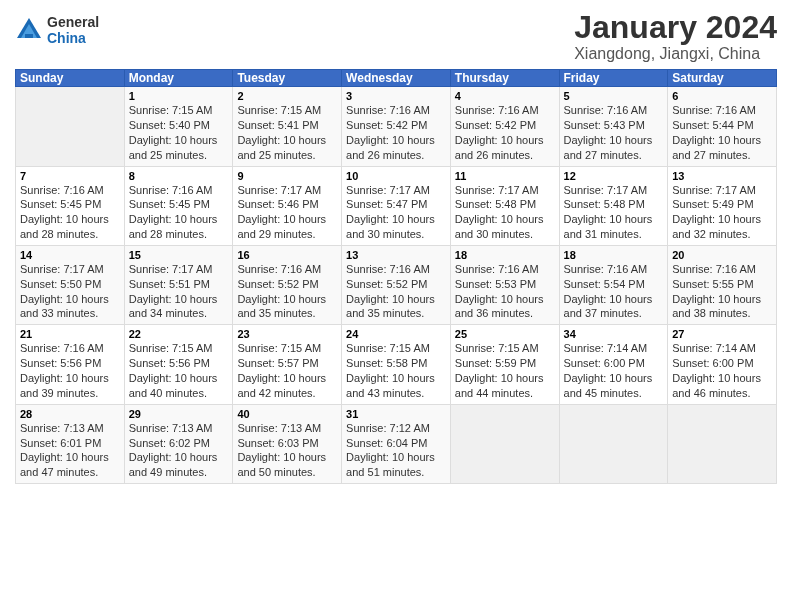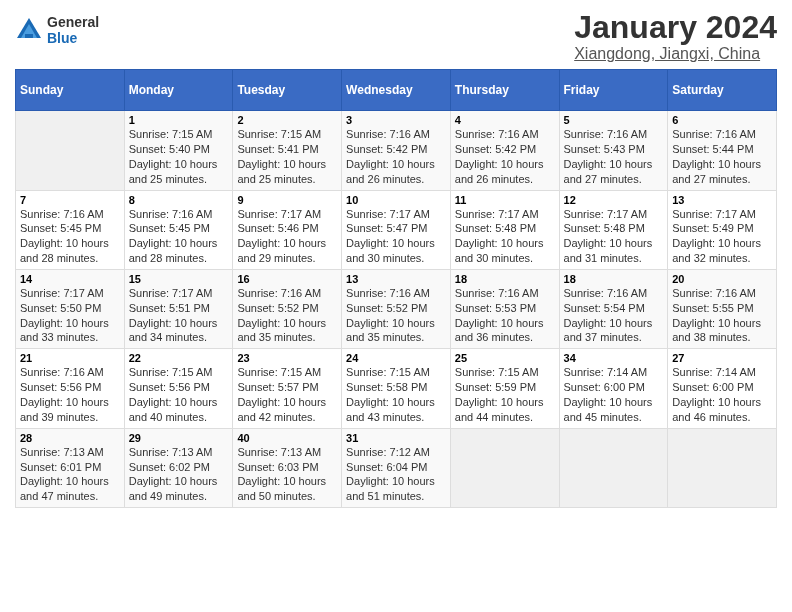--- a/index.html
+++ b/index.html
@@ -34,32 +34,31 @@
     }
     .main-title {
       font-size: 32px;
       font-weight: bold;
       color: #333;
       line-height: 1.1;
     }
     .subtitle {
       font-size: 16px;
       color: #555;
-      text-decoration: underline;
     }
     table {
       width: 100%;
       border-collapse: collapse;
       font-size: 10.5px;
     }
     thead tr th {
       background-color: #3a6bc4;
       color: #fff;
       font-weight: bold;
-      padding: 13px 4px;
+      padding: 1px 4px;
       text-align: left;
       font-size: 12px;
       border: 1px solid #2a5bb0;
     }
     tbody tr td {
       border: 1px solid #ddd;
       padding: 3px 4px;
       vertical-align: top;
       background: #fff;
     }
@@ -87,21 +86,21 @@
 <div class="container">
   <div class="header-row">
     <div class="logo">
       <svg class="logo-icon" viewBox="0 0 28 28">
         <polygon points="14,2 26,22 2,22" fill="#1a6ab5"></polygon>
         <polygon points="14,8 22,22 6,22" fill="#4a9de0"></polygon>
         <rect x="10" y="18" width="8" height="4" fill="#1a6ab5"></rect>
       </svg>
       <div>
         <div style="font-size:14px;font-weight:bold;color:#333;">General</div>
-        <div style="font-size:14px;font-weight:bold;color:#1a6ab5;">Blue</div>
+        <div style="font-size:14px;font-weight:bold;color:#1a6ab5;">China</div>
       </div>
     </div>
     <div class="title-block">
       <div class="main-title">January 2024</div>
       <div class="subtitle">Xiangdong, Jiangxi, China</div>
     </div>
   </div>
 
   <table>
     <thead>

